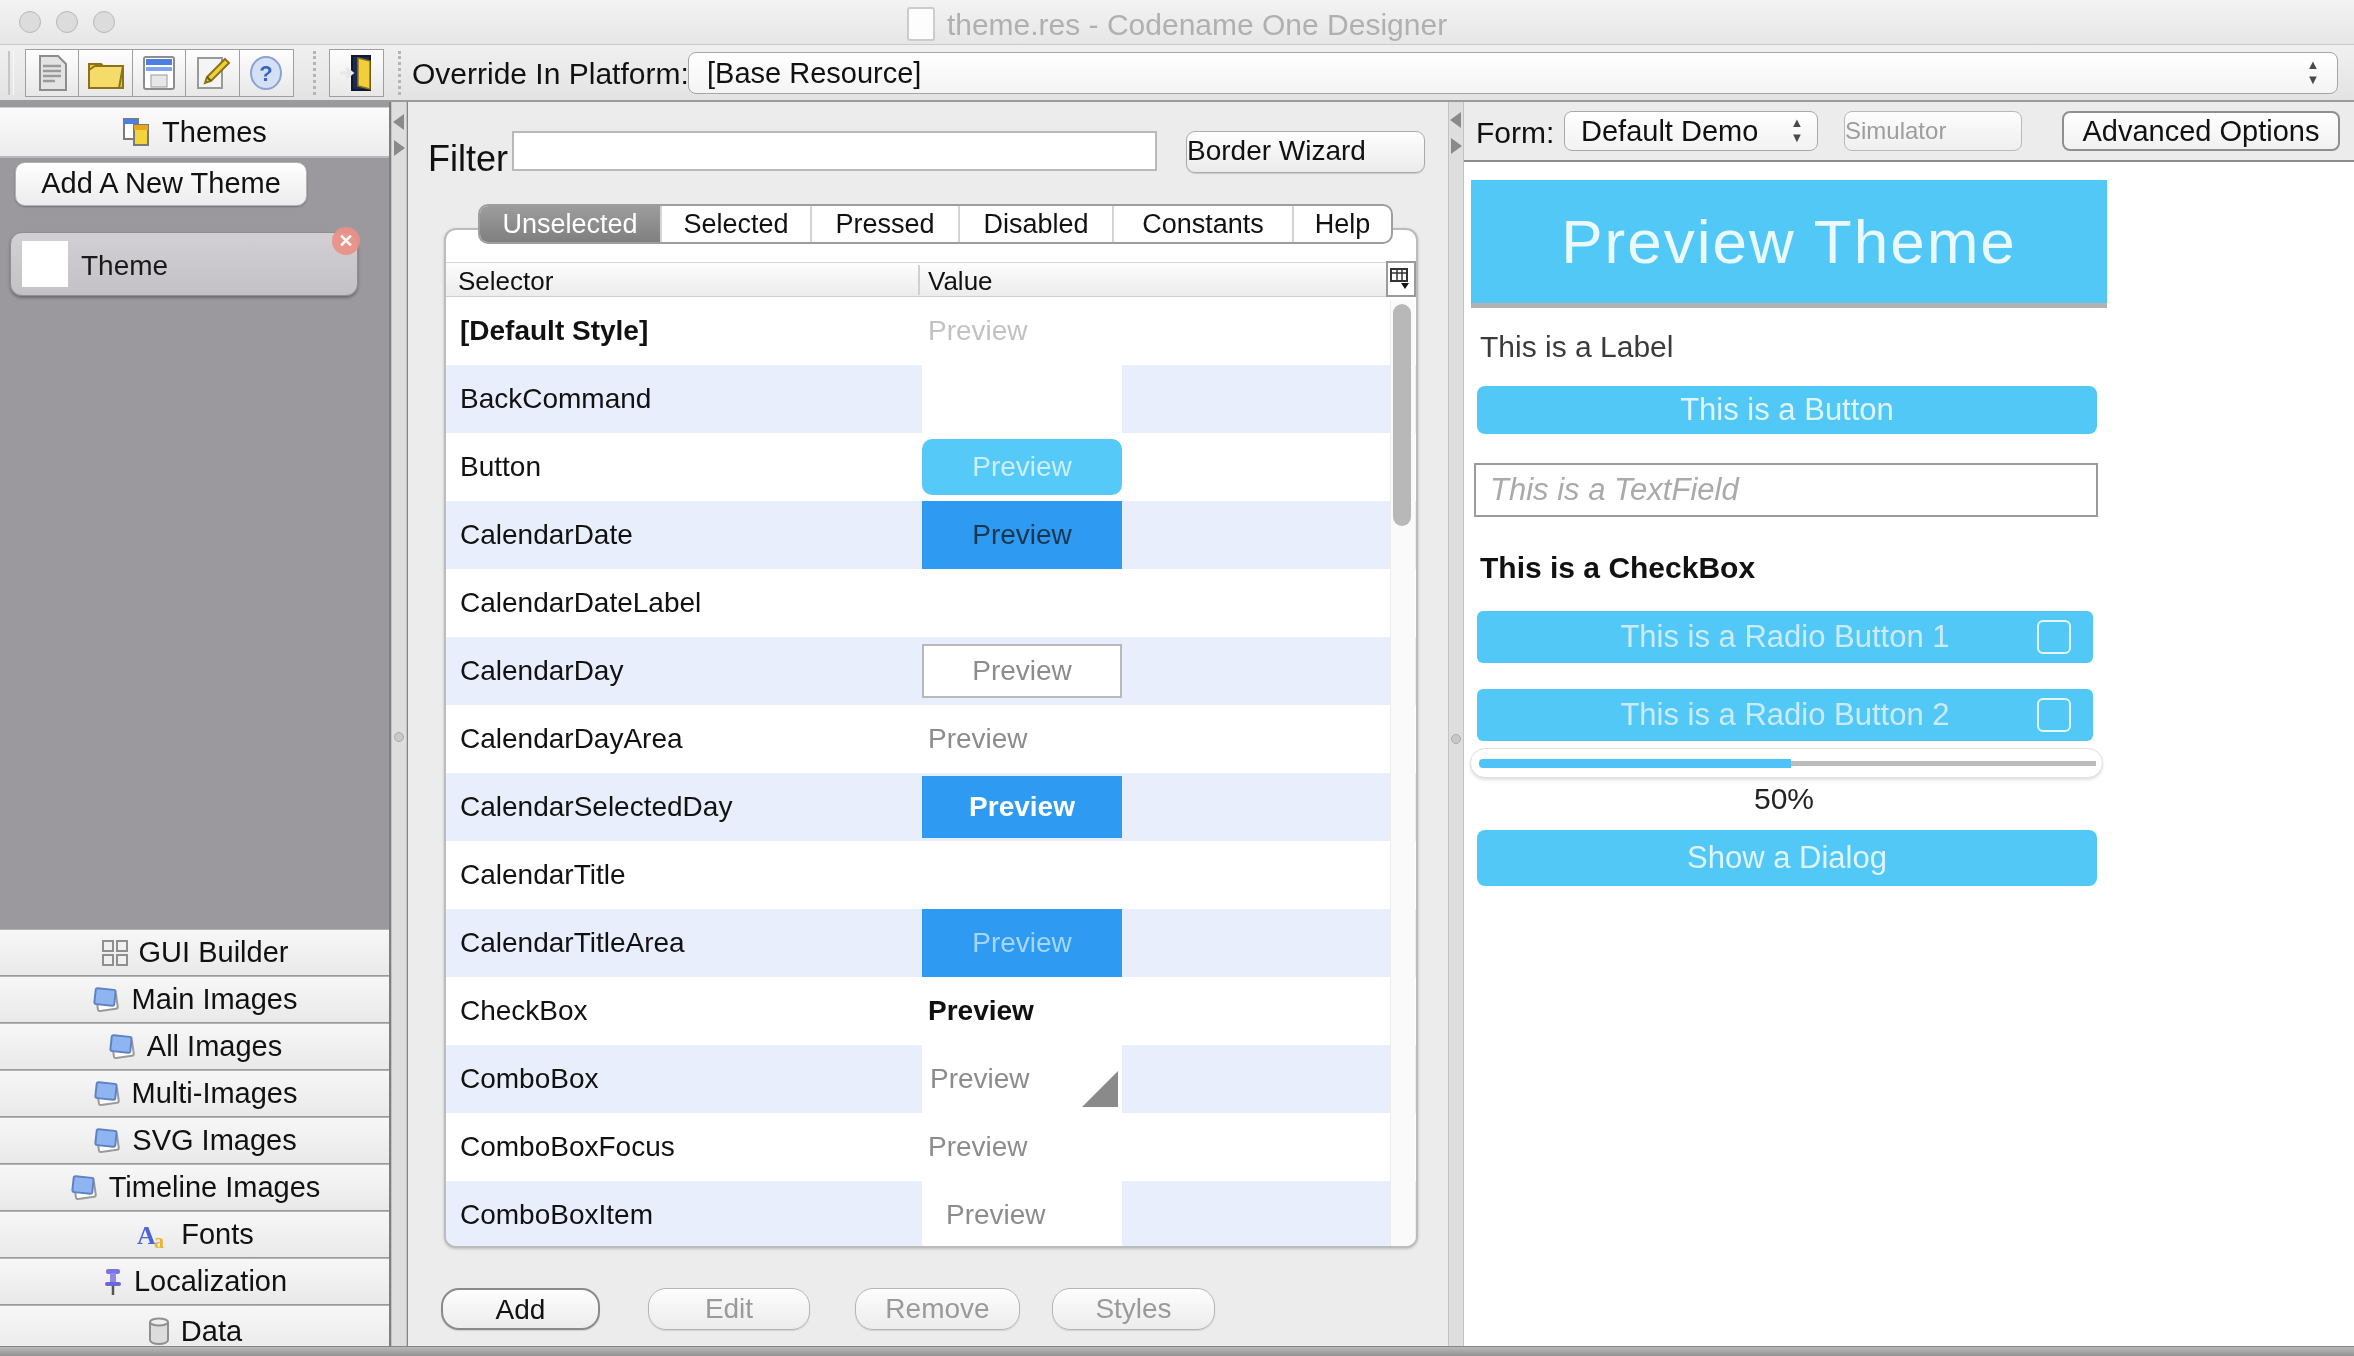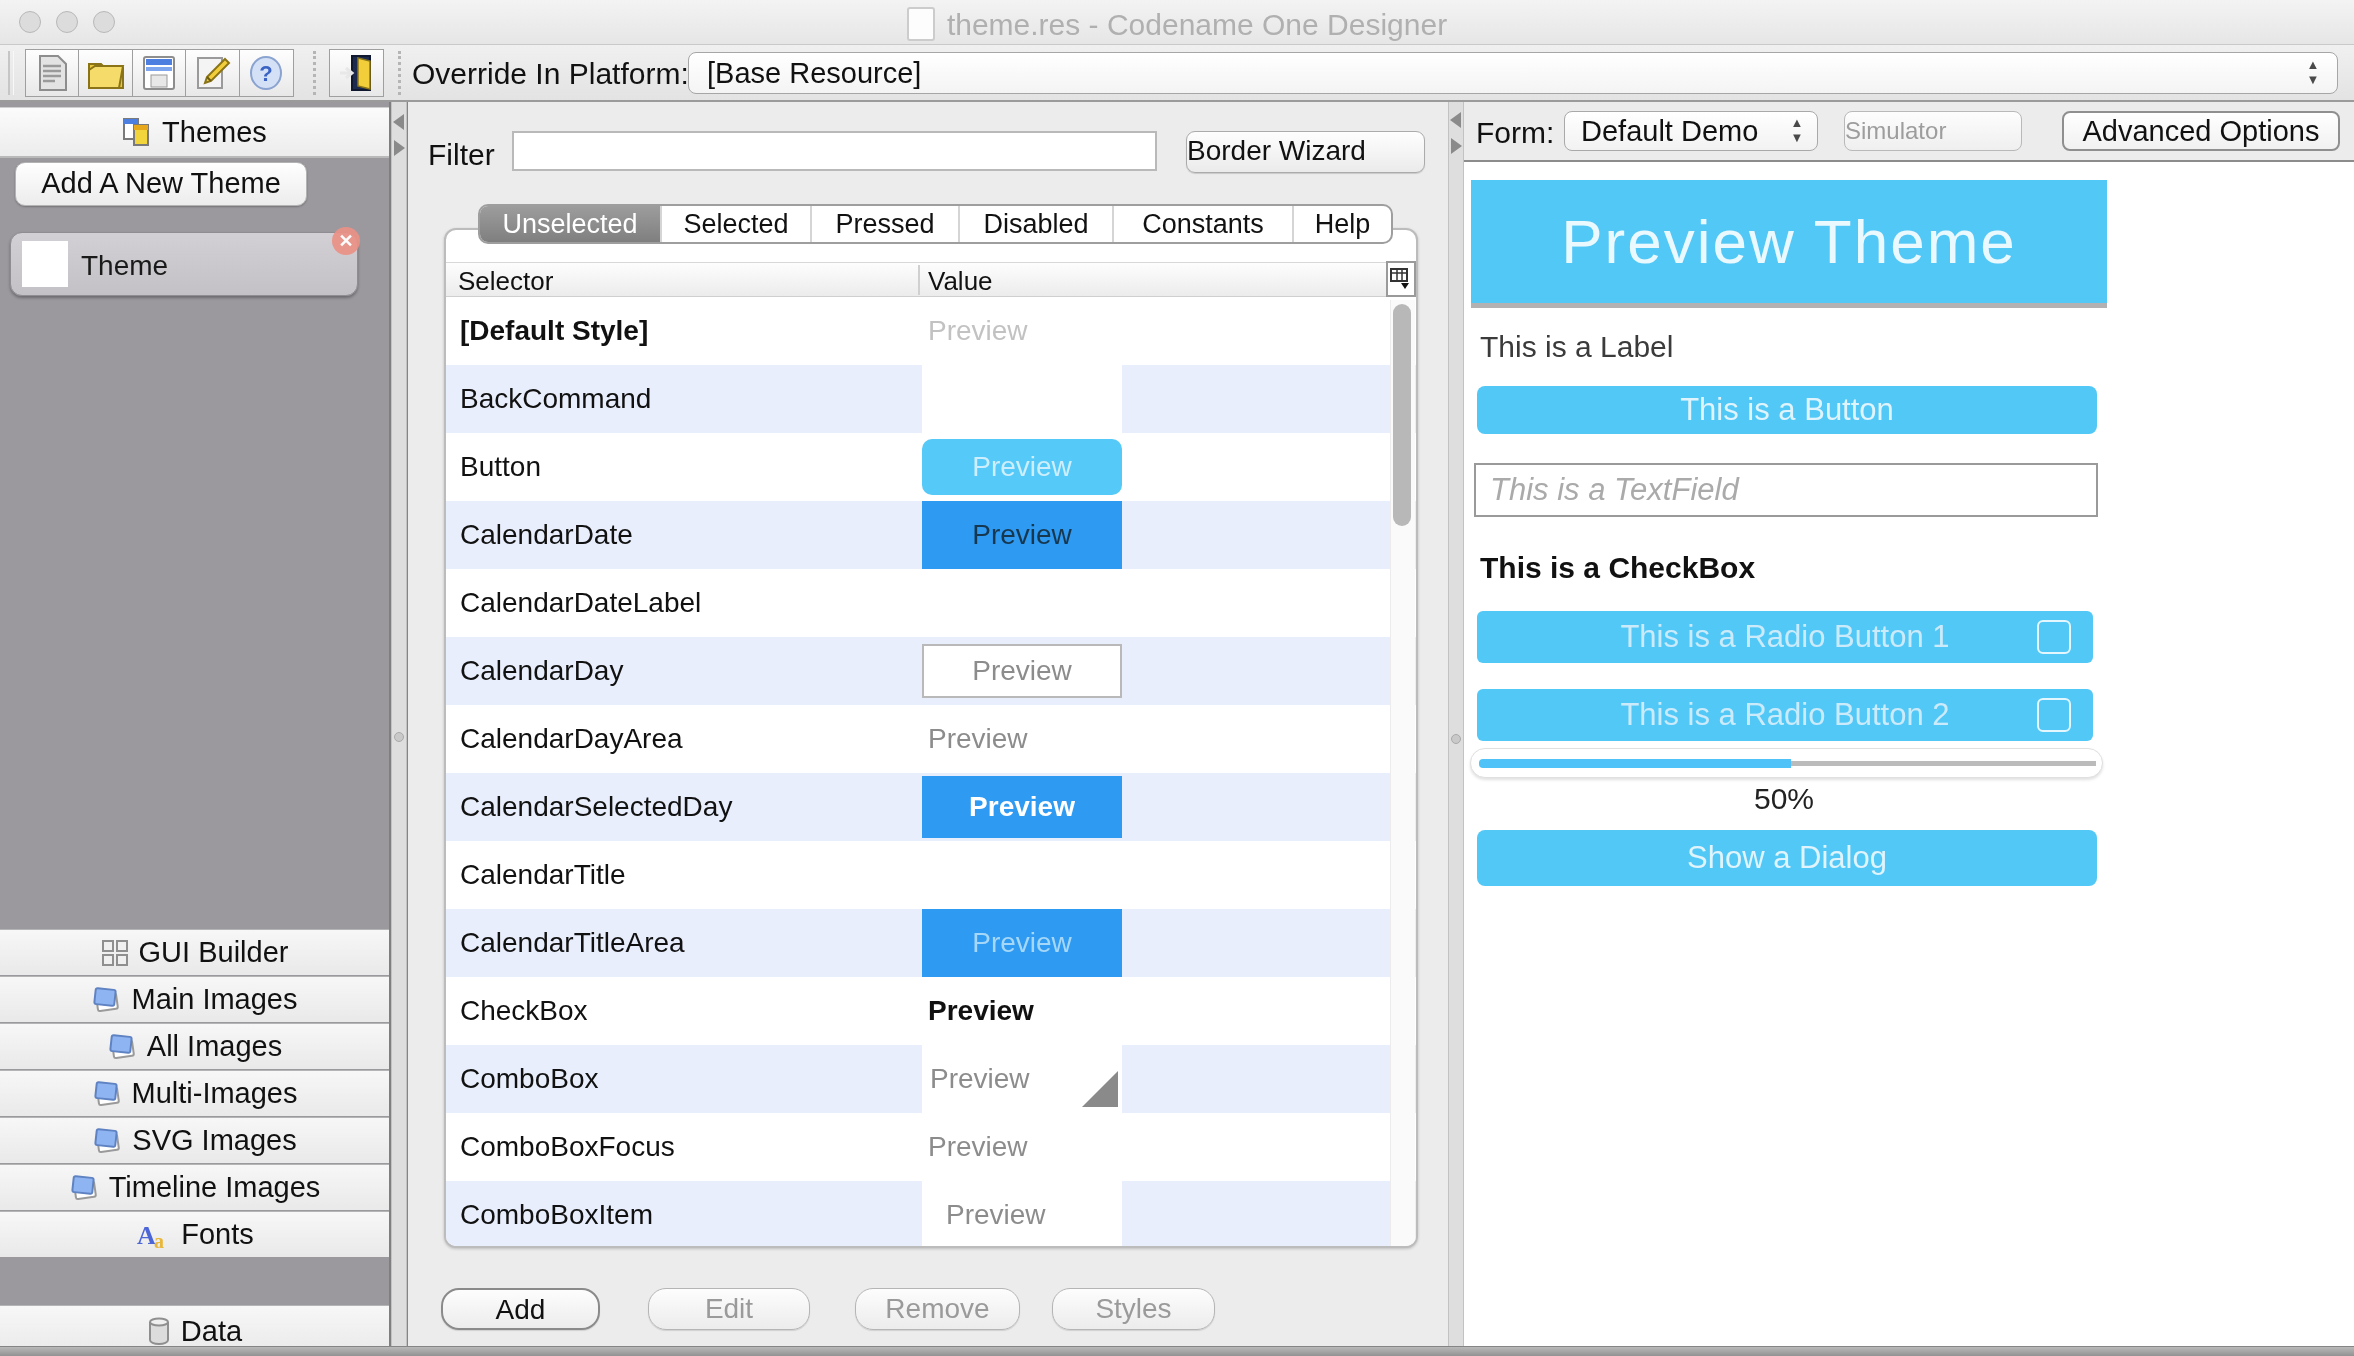--- a/index.html
+++ b/index.html
@@ -49,21 +49,21 @@
     gap:10px;font-size:29px;color:#111;}
 
   
   .divider{top:102px;width:16px;height:1254px;background:#dedede;border-left:1px solid #c2c2c2;border-right:1px solid #c2c2c2;box-sizing:border-box;}
   .tri-l{width:0;height:0;border-top:8px solid transparent;border-bottom:8px solid transparent;border-right:11px solid #8a8a8a;}
   .tri-r{width:0;height:0;border-top:8px solid transparent;border-bottom:8px solid transparent;border-left:11px solid #8a8a8a;}
   .divdot{width:10px;height:10px;border-radius:50%;background:#c9c9c9;border:1px solid #aaa;box-sizing:border-box;}
 
   
   #editor{left:408px;top:102px;width:1040px;height:1254px;background:#ececec;}
-  #filter-label{left:20px;top:36px;font-size:30px;color:#111;}
+  #filter-label{left:20px;top:36px;font-size:36px;color:#111;}
   #filter-input{left:104px;top:29px;width:645px;height:40px;box-sizing:border-box;border:2px solid #b9b9b9;
     background:#ffffff;font-size:27px;padding:0 10px;font-family:"Liberation Sans",sans-serif;}
   #border-wizard{left:778px;top:29px;width:237px;height:40px;border:1.5px solid #ababab;border-radius:9px;
     background:linear-gradient(#fefefe,#ebebeb);font-size:28px;color:#111;text-align:left;line-height:38px;
     box-shadow:0 1px 1px rgba(0,0,0,.15);}
   #tabbar{left:70px;top:102px;height:40px;display:flex;border:2px solid #9e9e9e;border-radius:10px;
     background:#ffffff;overflow:hidden;box-sizing:border-box;z-index:5;}
   .tab{height:36px;line-height:36px;text-align:center;font-size:27px;color:#111;border-left:2px solid #d5d5d5;}
   .tab:first-child{border-left:none;}
   .tab.sel{background:linear-gradient(#9d9d9d,#7f7f7f);color:#ffffff;border-left:none;}
@@ -257,20 +257,29 @@
         </svg>
       <span>Timeline Images</span>
     </div>
     <div class="navitem abs" style="top:1109px">
       <svg width="36" height="30" viewBox="0 0 36 30">
           <text x="2" y="24" font-size="26" font-weight="bold" fill="#4c66d8" font-family="Liberation Serif, serif">A</text>
           <text x="19" y="28" font-size="20" font-weight="bold" fill="#e8b73a" font-family="Liberation Serif, serif">a</text>
         </svg>
       <span>Fonts</span>
     </div>
+    <div class="navitem abs" style="top:1156px">
+      <svg width="22" height="30" viewBox="0 0 22 30">
+          <rect x="4" y="2" width="14" height="5" rx="2" fill="#7a74e0"></rect>
+          <rect x="8" y="6" width="6" height="10" fill="#8f8ae8"></rect>
+          <rect x="3" y="15" width="16" height="4" rx="2" fill="#6d67d6"></rect>
+          <path d="M11 19v9" stroke="#555" stroke-width="2.5"></path>
+        </svg>
+      <span>Localization</span>
+    </div>
     <div class="navitem abs" style="top:1203px;height:51px">
       <svg width="24" height="28" viewBox="0 0 24 28">
           <path d="M3 5v18c0 2.2 4 4 9 4s9-1.8 9-4V5" fill="#dcdcdc" stroke="#8f8f8f" stroke-width="2"></path>
           <ellipse cx="12" cy="5" rx="9" ry="3.5" fill="#efefef" stroke="#8f8f8f" stroke-width="2"></ellipse>
         </svg>
       <span>Data</span>
     </div>
   </div>
 
   <div class="divider abs" style="left:391px">

